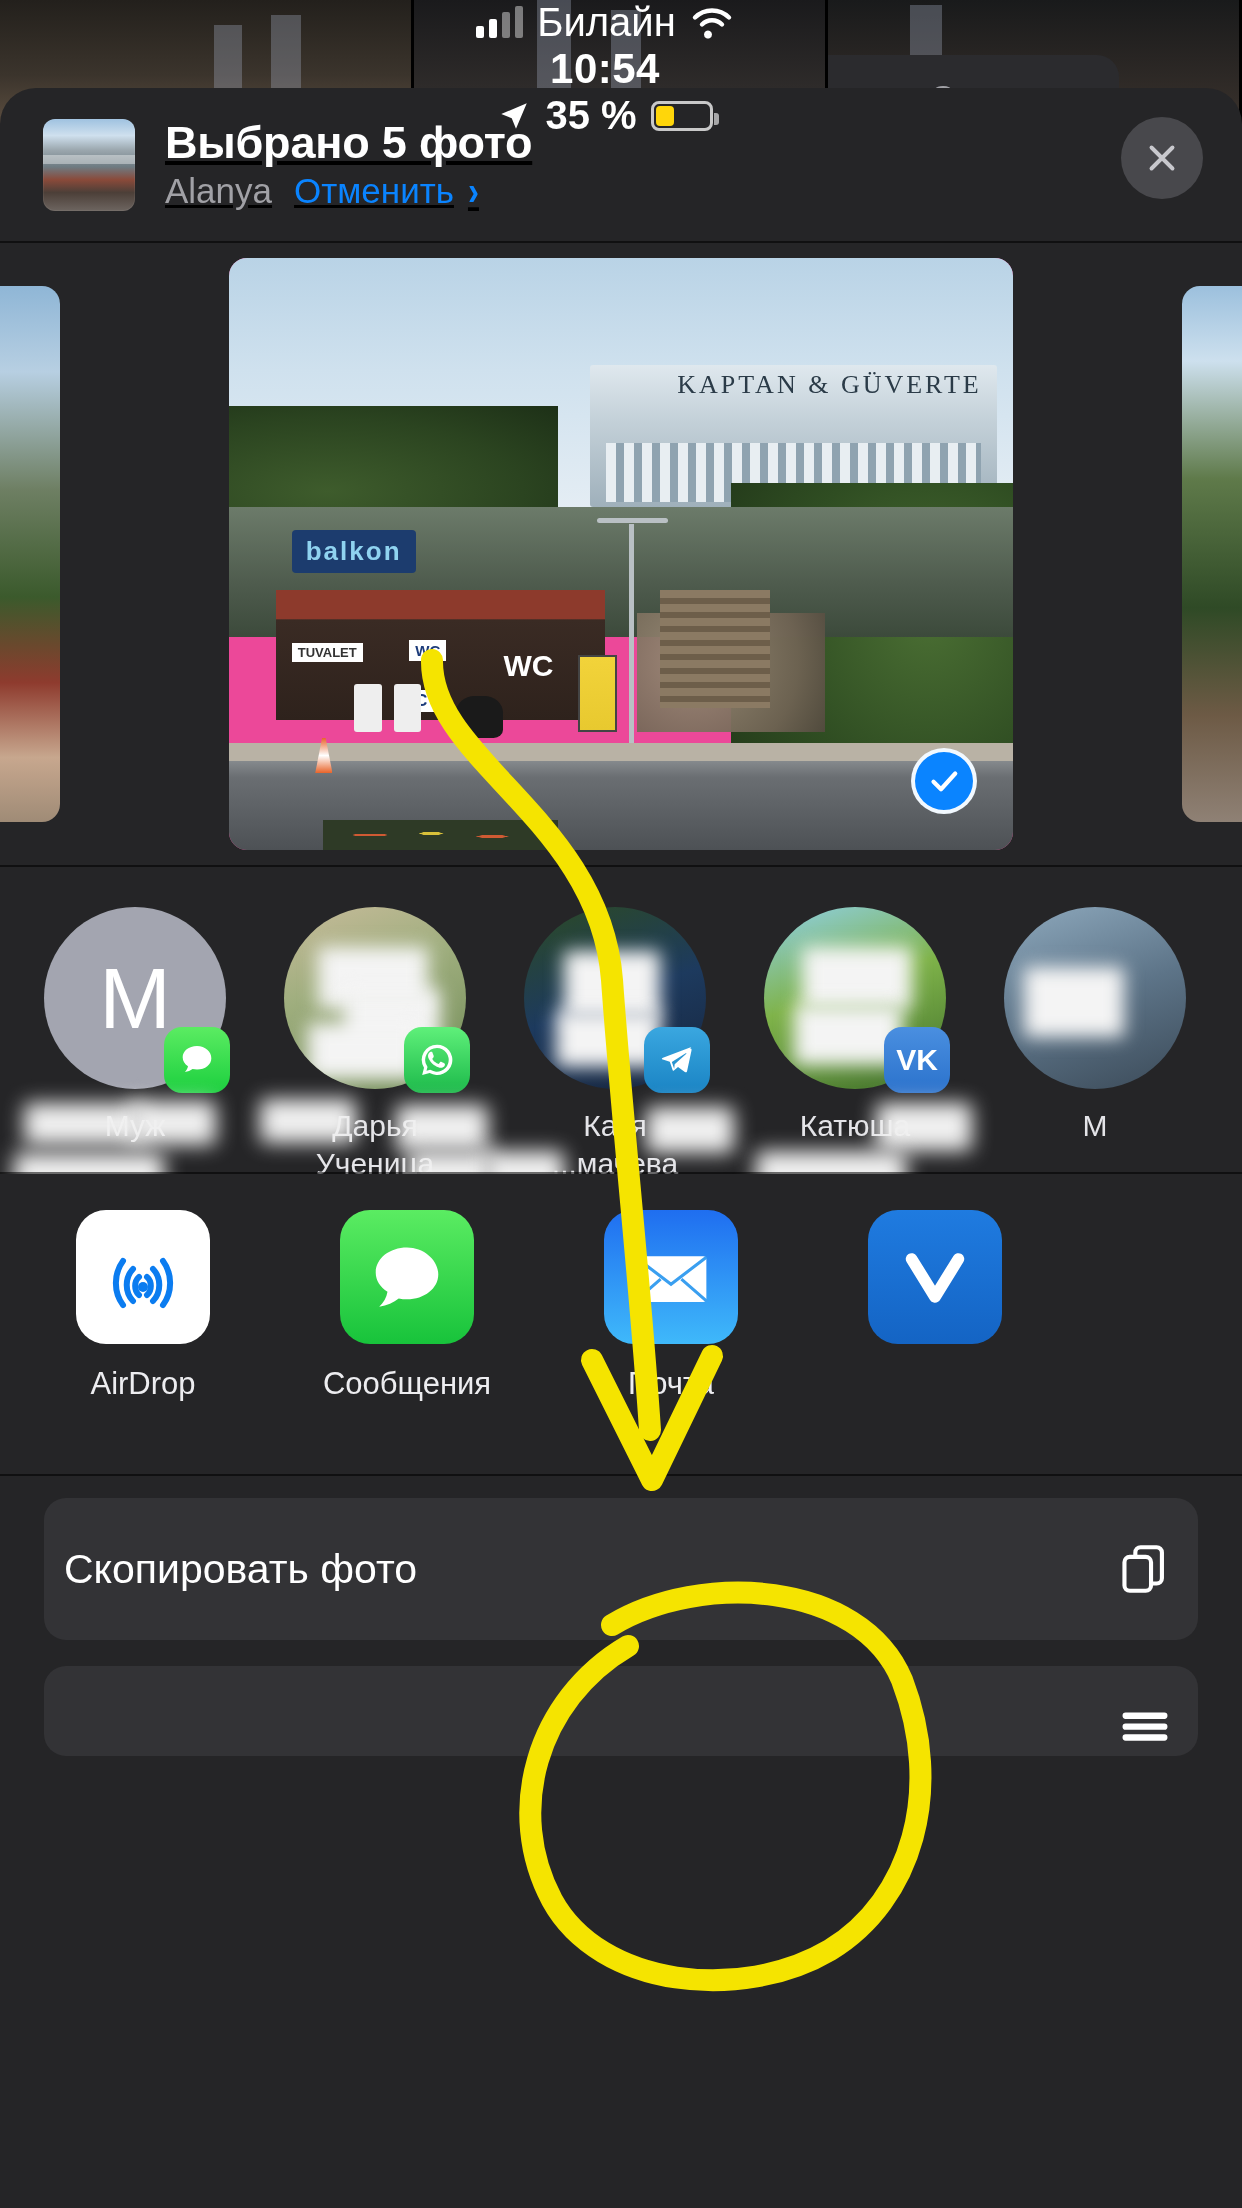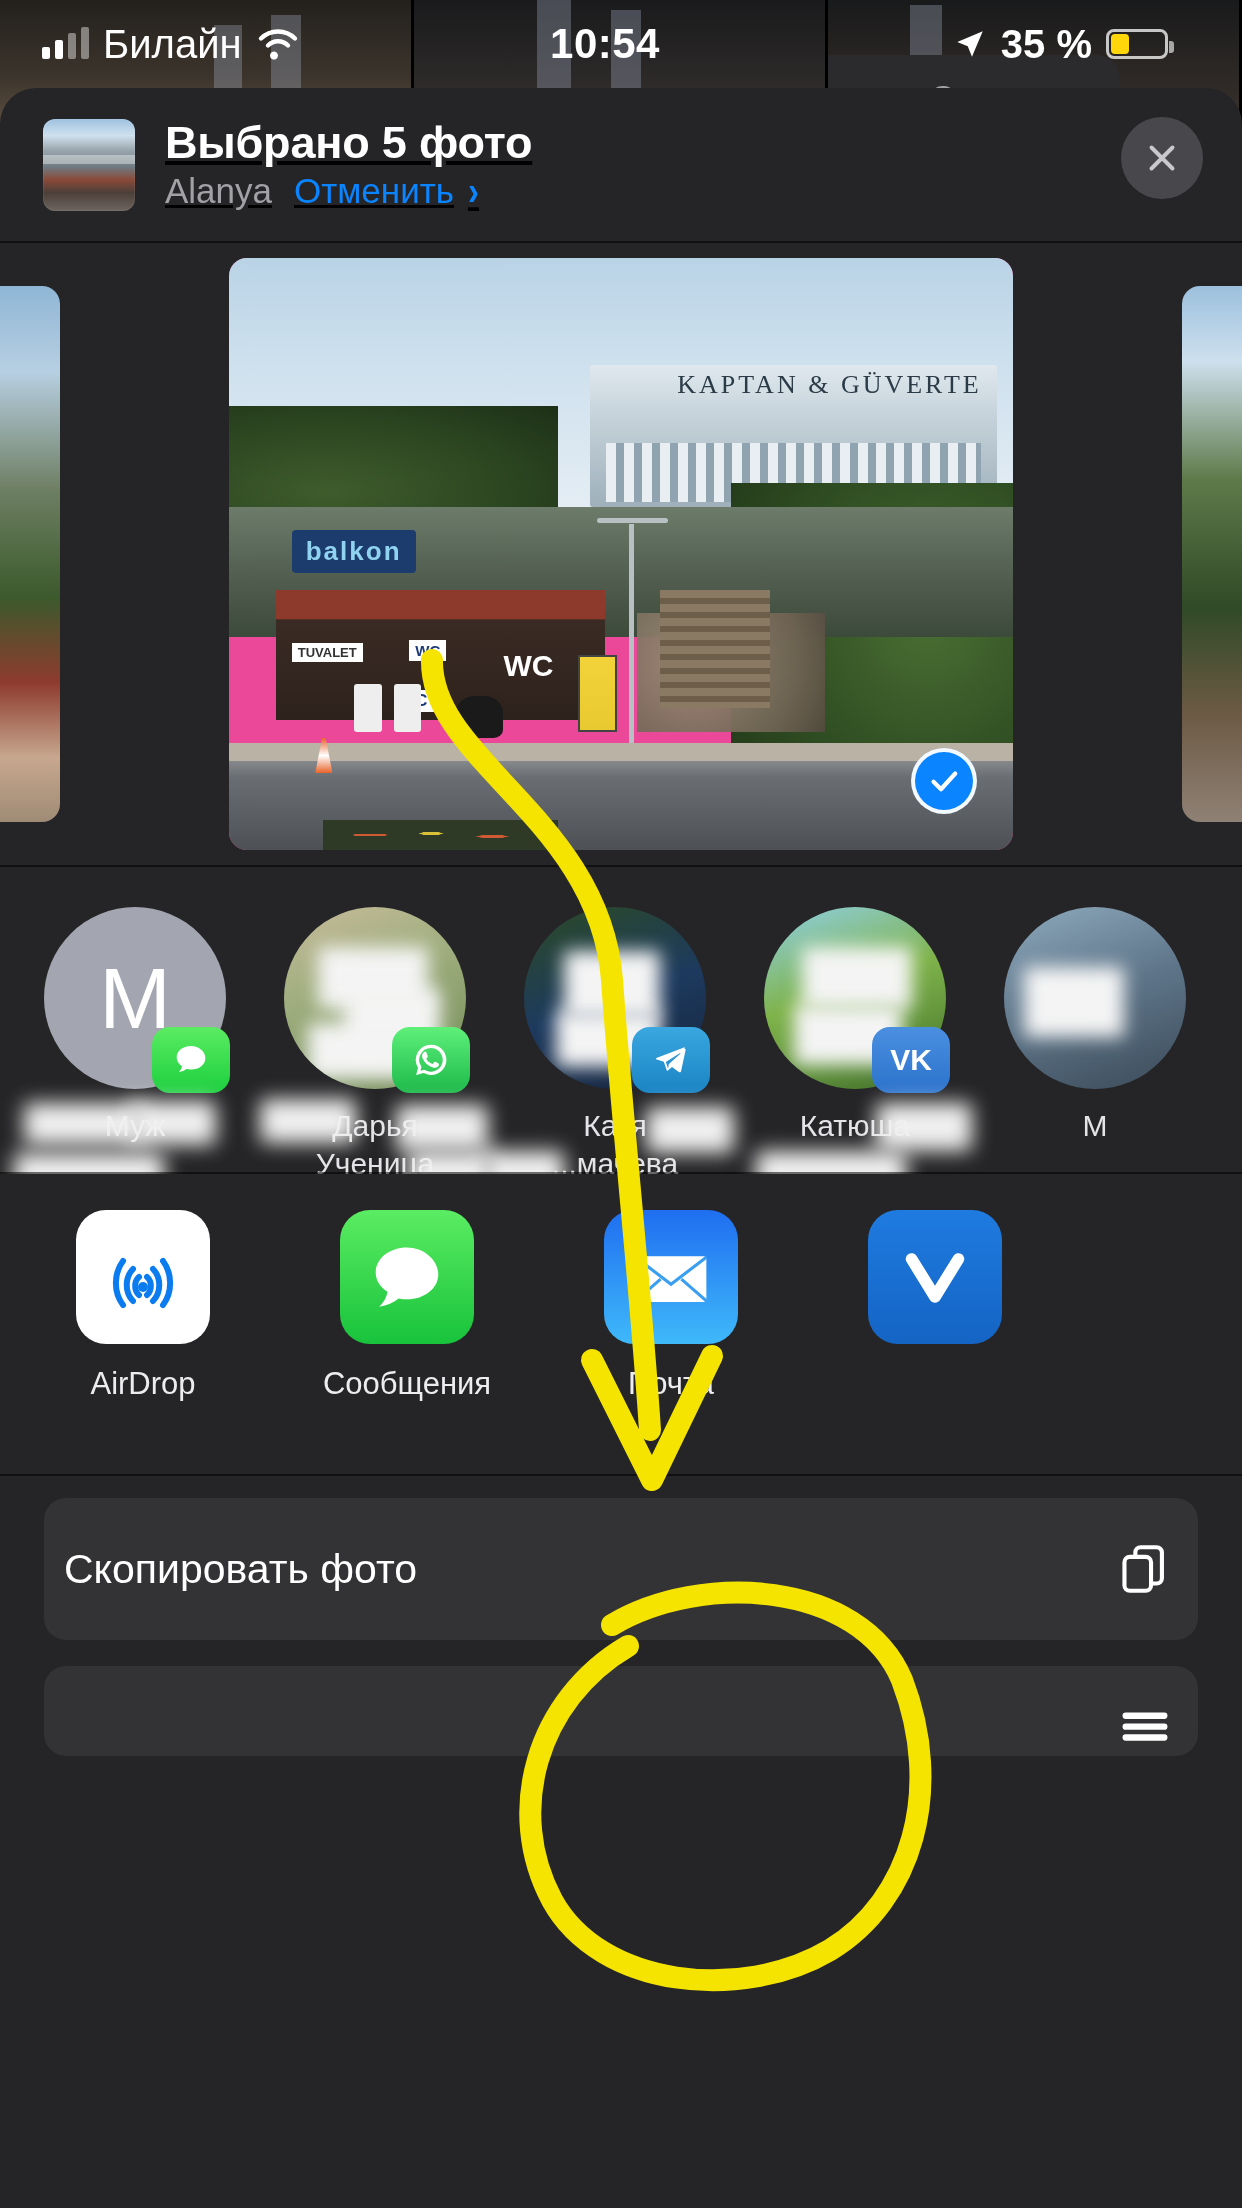--- a/index.html
+++ b/index.html
@@ -157,21 +157,21 @@
   .av-wrap{ position:relative; width:182px; height:182px; }
   .avatar{ width:182px; height:182px; border-radius:50%; overflow:hidden; position:relative; }
   .av-initial{ background:#a3a5b0; display:flex; align-items:center; justify-content:center;
                color:#fff; font-size:86px; font-weight:400; }
   .av-p1{ background:linear-gradient(160deg,#c7bb9a 0%,#9fae7e 40%,#6f8a55 100%); }
   .av-p2{ background:linear-gradient(160deg,#2c4a24 0%,#1d3a5e 50%,#16243c 100%); }
   .av-p3{ background:linear-gradient(160deg,#8fd0e8 0%,#7fb34a 45%,#3f6e2a 100%); }
   .av-p4{ background:linear-gradient(160deg,#8ea9bd 0%,#5d7488 50%,#3b4a58 100%); }
   .blurpatch{ position:absolute; background:#f4f4f4; filter:blur(9px); border-radius:4px; }
 
-  .app-badge{ position:absolute; right:-4px; bottom:-4px; width:78px; height:66px;
+  .app-badge{ position:absolute; right:-4px; bottom:-4px; width:66px; height:66px;
               border-radius:18px; display:flex; align-items:center; justify-content:center; }
   .bg-msg{ background:linear-gradient(180deg,#5bec62 0%,#1bcf3e 100%); }
   .bg-wa{ background:linear-gradient(180deg,#5ff07a 0%,#1cb94a 100%); }
   .bg-tg{ background:linear-gradient(180deg,#3aa7e0 0%,#1a84c4 100%); }
   .bg-vk{ background:linear-gradient(180deg,#4a8fe0 0%,#2b72cc 100%); }
   .app-badge svg{ width:40px; height:40px; }
   .app-badge .vk-text{ color:#fff; font-size:30px; font-weight:700;
                        font-family:"Liberation Sans",sans-serif; }
   .contact-name{ margin-top:18px; width:100%; text-align:center; color:#e4e4e8;
                  font-size:30px; line-height:1.25; position:relative; }
@@ -201,21 +201,21 @@
   .action-icon svg{ width:58px; height:58px; }
   .action-row.partial{ height:90px; margin-bottom:0; align-items:flex-start; padding-top:24px; }
 
   
   .annot{ position:absolute; inset:0; pointer-events:none; z-index:50; }
 
   
   .statusbar{
     position:absolute; left:0; top:0; width:1210px; height:88px; z-index:60;
     display:flex; align-items:center; color:#fff;
-    font-size:40px; font-weight:600; padding:0 42px;
+    font-size:40px; font-weight:600; padding:0 42px;flex-direction:column;
   }
   .sb-left{ display:flex; align-items:center; gap:14px; flex:1; }
   .sb-center{ flex:0 0 auto; font-size:42px; font-weight:600; letter-spacing:.5px; }
   .sb-right{ display:flex; align-items:center; gap:14px; flex:1; justify-content:flex-end; }
   .sig-bars{ display:flex; align-items:flex-end; gap:5px; height:30px; }
   .sig-bars i{ width:8px; background:#fff; border-radius:2px; display:block; }
   .sig-bars i:nth-child(1){ height:12px; }
   .sig-bars i:nth-child(2){ height:19px; }
   .sig-bars i:nth-child(3){ height:26px; background:rgba(255,255,255,.42); }
   .sig-bars i:nth-child(4){ height:32px; background:rgba(255,255,255,.42); }

